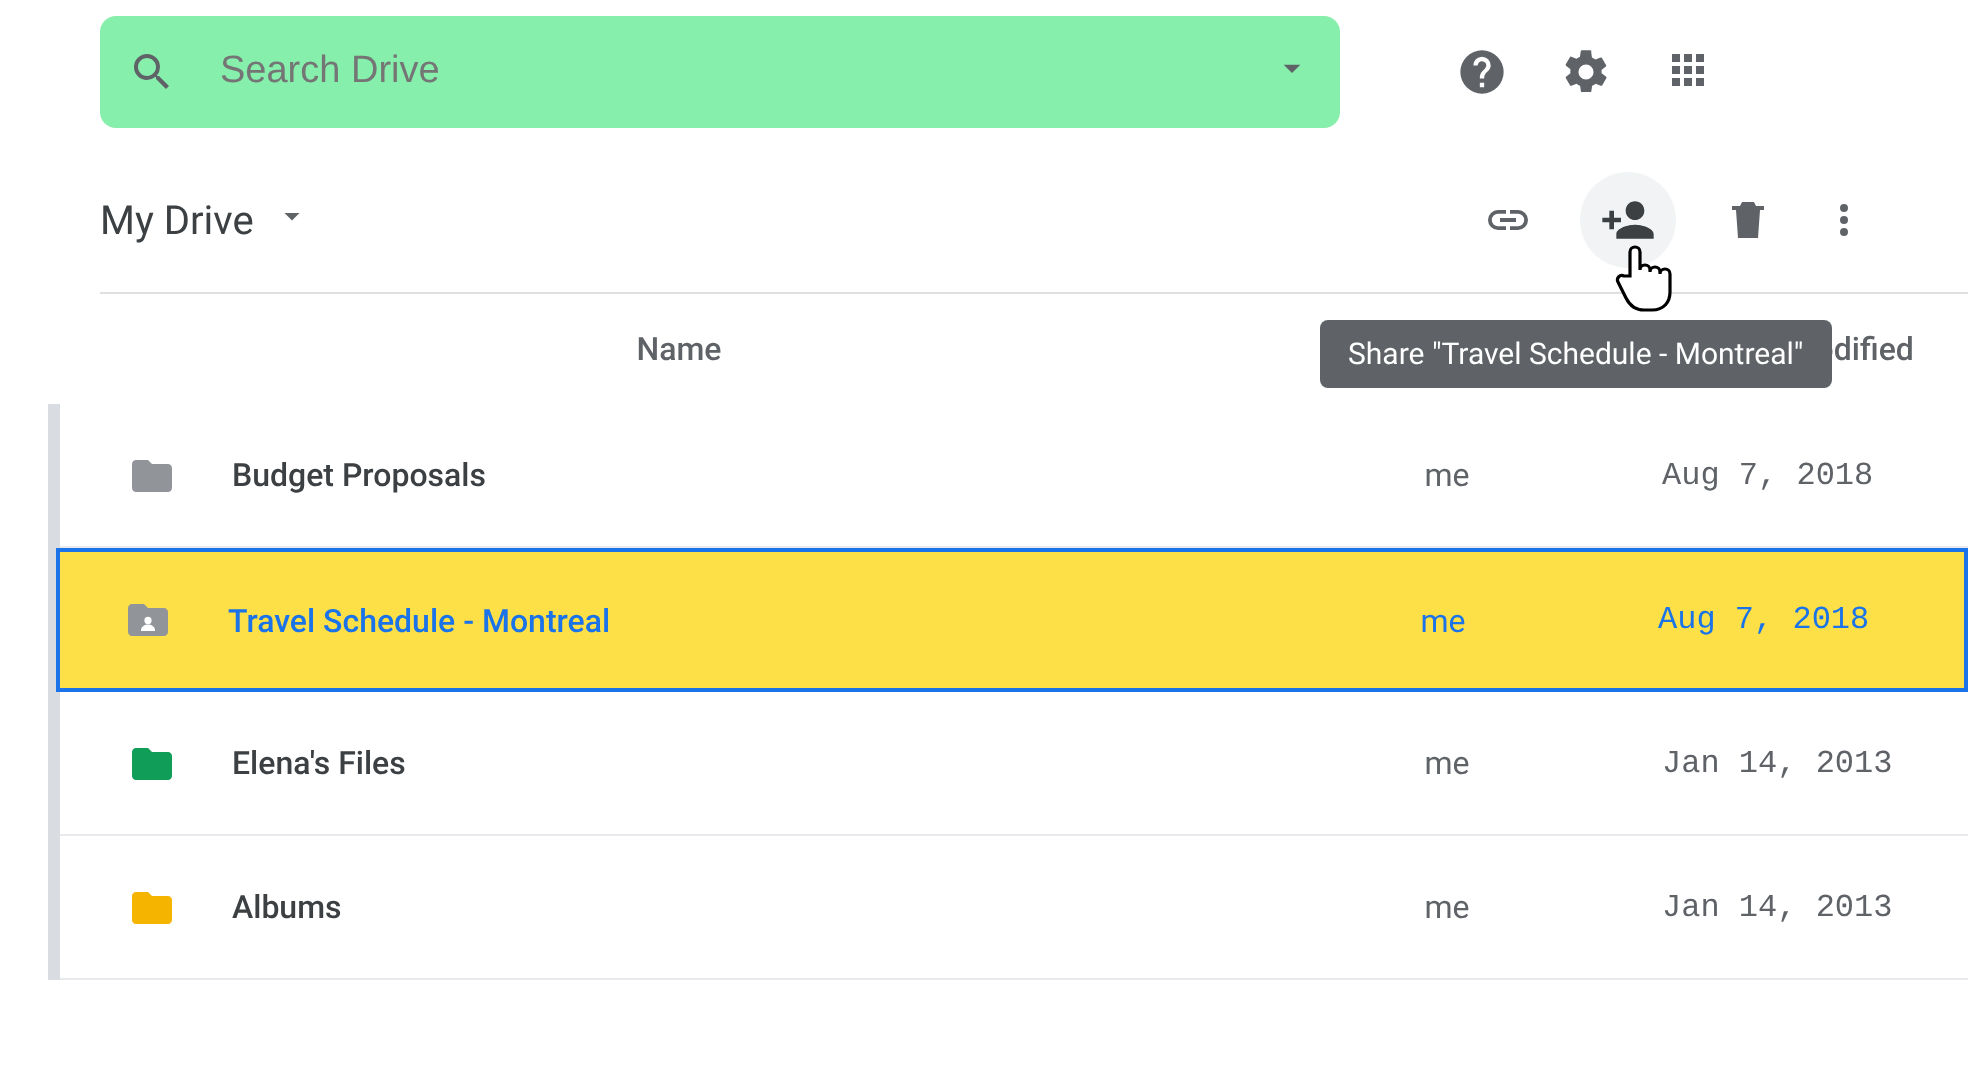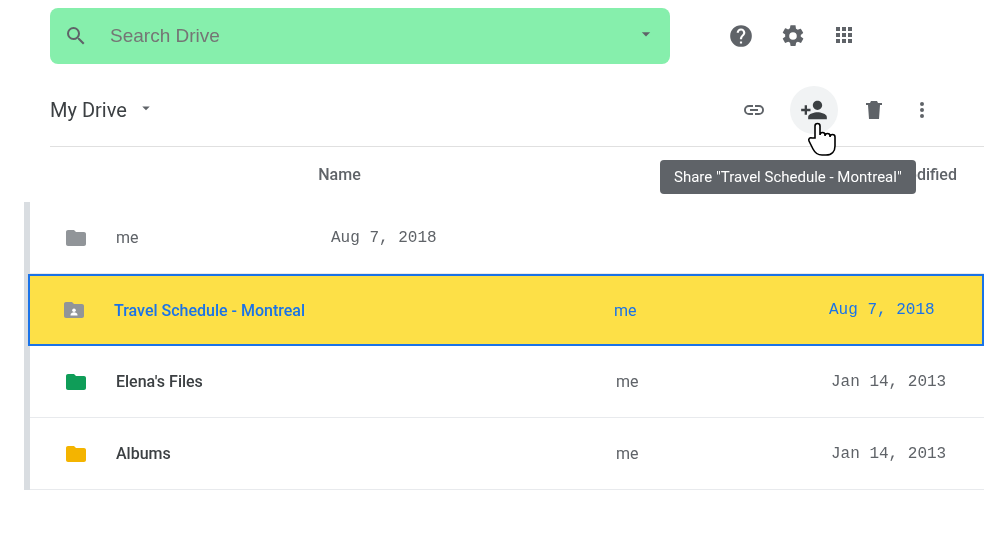--- a/index.html
+++ b/index.html
@@ -100,21 +100,21 @@
     .row.selected {
       background: #fde047;
       border: 2px solid #1a73e8;
       border-left: 2px solid #1a73e8;
       margin-left: -2px;
       padding-left: 30px;
       color: #1a73e8;
     }
     .row .ficon { width: 28px; height: 24px; margin-right: 26px; flex-shrink:0;}
     .row .rname { width: 500px; font-weight: 500;}
-    .row .rowner { width: 215px; color: #5f6368; }
+    .row .rowner { width: 215px; color: #5f6368; text-align: center; }
     .row.selected .rowner { color: #1a73e8; }
     .row .rdate { color: #5f6368; font-family: Liberation Mono, monospace; }
     .row.selected .rdate { color: #1a73e8; }
 
     
     .tooltip {
       position: absolute;
       top: 160px;
       left: 660px;
       background: #5f6368;
@@ -217,20 +217,21 @@
   <div class="col-name">Name</div>
   <div class="col-owner">Owner</div>
   <div class="col-modified">Last modified</div>
 </div>
 
 <div class="file-list" id="file-list">
     <div class="row">
       <span class="ficon"><svg viewBox="0 0 24 24" width="28" height="24">
           <path d="M10 4H4c-1.1 0-2 .9-2 2v12c0 1.1.9 2 2 2h16c1.1 0 2-.9 2-2V8c0-1.1-.9-2-2-2h-8l-2-2z" fill="#919599"></path>
         </svg></span>
+      <div class="rname">Budget Proposals</div>
       <div class="rowner">me</div>
       <div class="rdate">Aug 7, 2018</div>
     </div>
     <div class="row selected">
       <span class="ficon"><svg viewBox="0 0 24 24" width="28" height="24">
           <path d="M10 4H4c-1.1 0-2 .9-2 2v12c0 1.1.9 2 2 2h16c1.1 0 2-.9 2-2V8c0-1.1-.9-2-2-2h-8l-2-2z" fill="#919599"></path>
           <circle cx="12" cy="12.2" r="1.8" fill="#fff"></circle>
           <path d="M8.5 17c0-1.8 2-2.8 3.5-2.8s3.5 1 3.5 2.8v.5h-7z" fill="#fff"></path>
         </svg></span>
       <div class="rname">Travel Schedule - Montreal</div>

